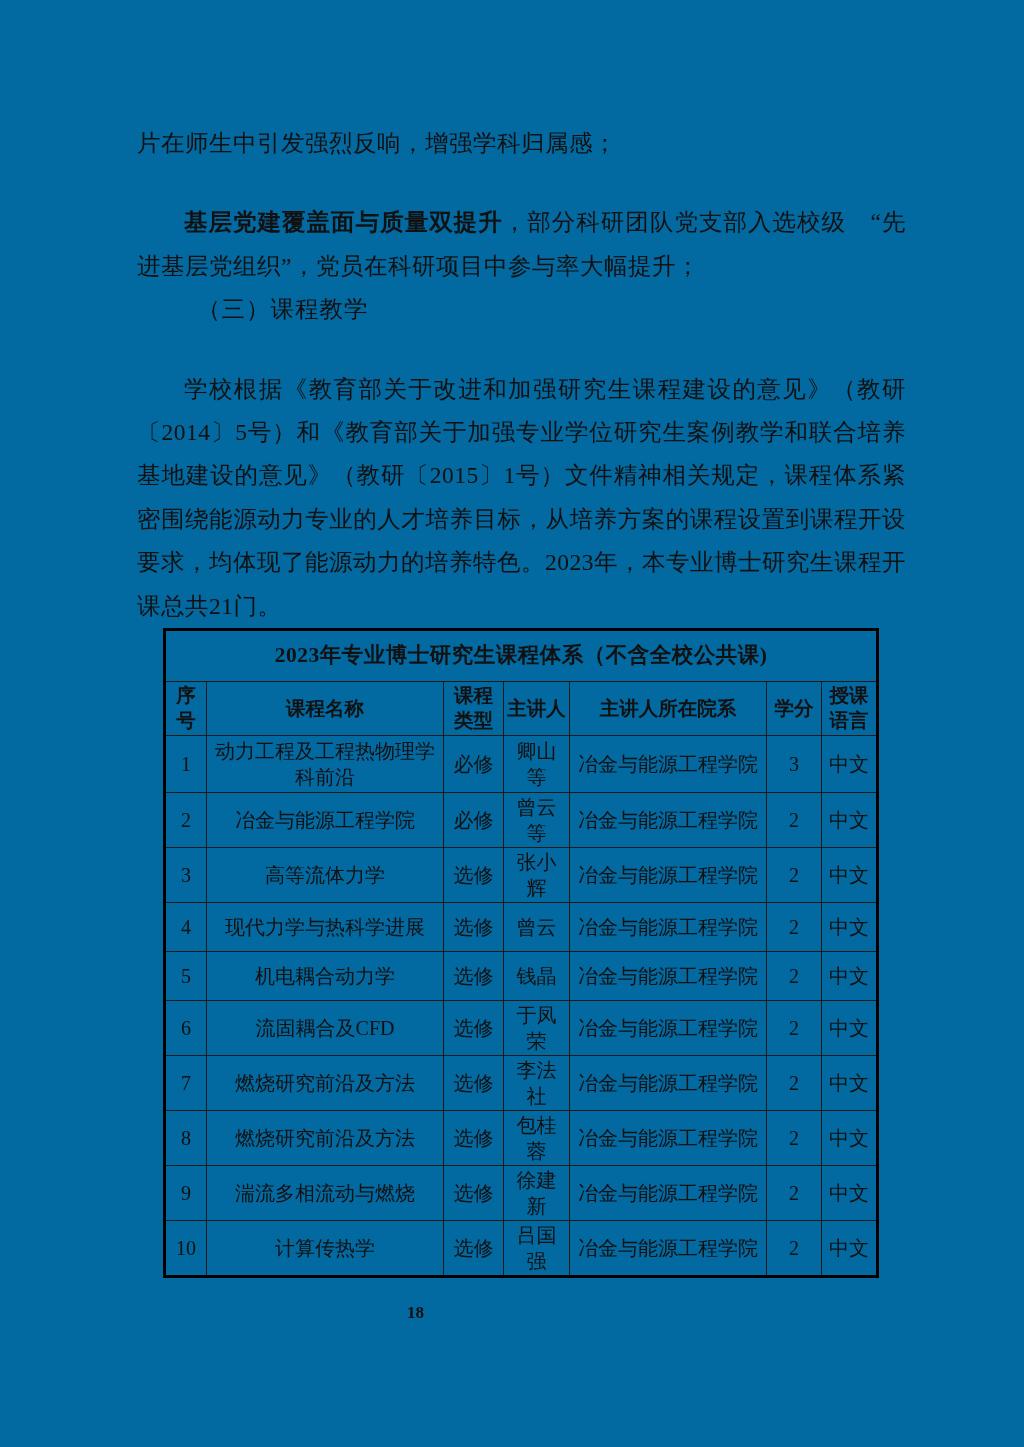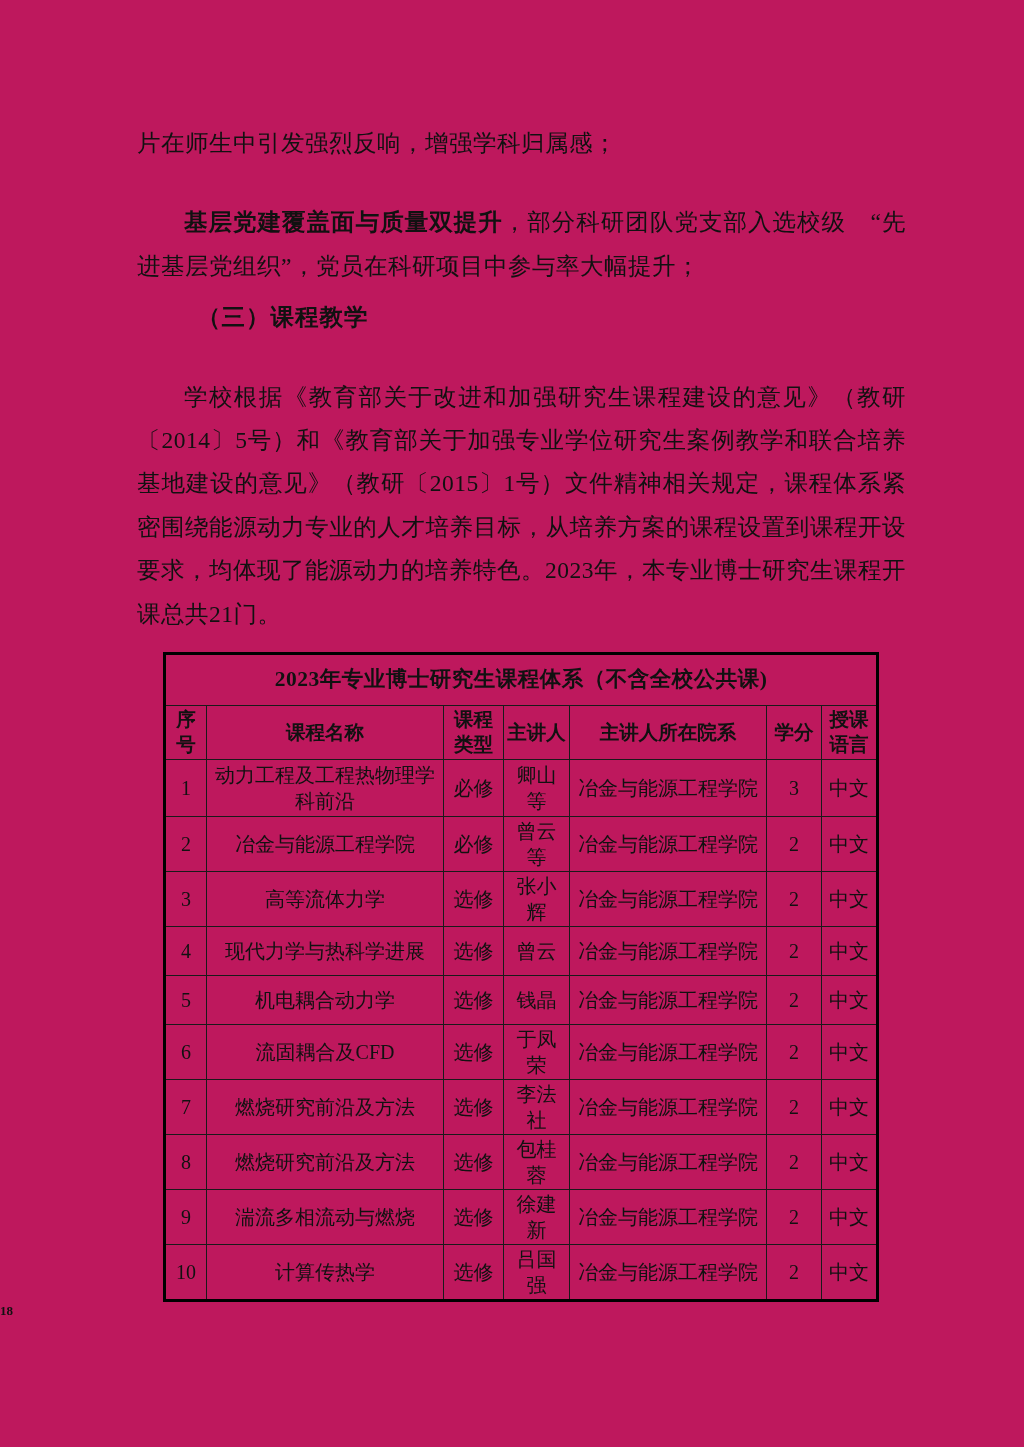--- a/index.html
+++ b/index.html
@@ -1,20 +1,20 @@
 <!DOCTYPE html>
 <html><head>
 <meta charset="utf-8">
 <style>
   html,body{margin:0;padding:0;background:#ffffff;}
   .page{
     position:relative;
     width:1024px;
     height:1447px;
-    background:#be185d;
+    background:#0369a1;
     color:#111;
     font-family:"Liberation Serif","DejaVu Serif",serif;
     overflow:hidden;
   }
   .content{
     position:absolute;
     left:137px;
     top:122px;
     width:769px;
   }
@@ -22,34 +22,34 @@
     margin:0;
     padding:0;
     font-size:23.5px;
     line-height:43.4px;
     text-align:justify;
     letter-spacing:0.5px;
   }
   .indent{ text-indent:2em;margin-top:36px; }
   .lead-bold{ font-weight:bold; }
   .section-heading{
-    margin:8px;
+    margin:0;
     padding:0;
     font-size:23.5px;
     line-height:43.4px;
-    font-weight:bold;
+    font-weight:normal;
     margin-left:60px;
     letter-spacing:1px;
   }
   table.course-table{
     border-collapse:collapse;
     table-layout:fixed;
     width:713px;
     margin-left:26px;
-    margin-top:16px;
+    margin-top:0;
     border:3px solid #000;
     font-family:"Liberation Serif","DejaVu Serif",serif;
   }
   table.course-table td, table.course-table th{
     border:1px solid #1a1a1a;
     text-align:center;
     vertical-align:middle;
     padding:1px 3px;
     font-size:20px;
     line-height:1.3;
@@ -75,21 +75,22 @@
     font-weight:bold;
     font-size:19.5px;
   }
   tr.r-first{height:57px;}
   tr.r-data{height:49px;}
   .page-number{
     position:absolute;
     left:0;
     top:1303px;
     width:831px;
-    font-size:13px;
+    text-align:center;
+    font-size:17px;
     font-weight:bold;
     color:#111;
   }
 </style>
 </head>
 <body>
 
 <div class="page">
   <div class="content">
 

